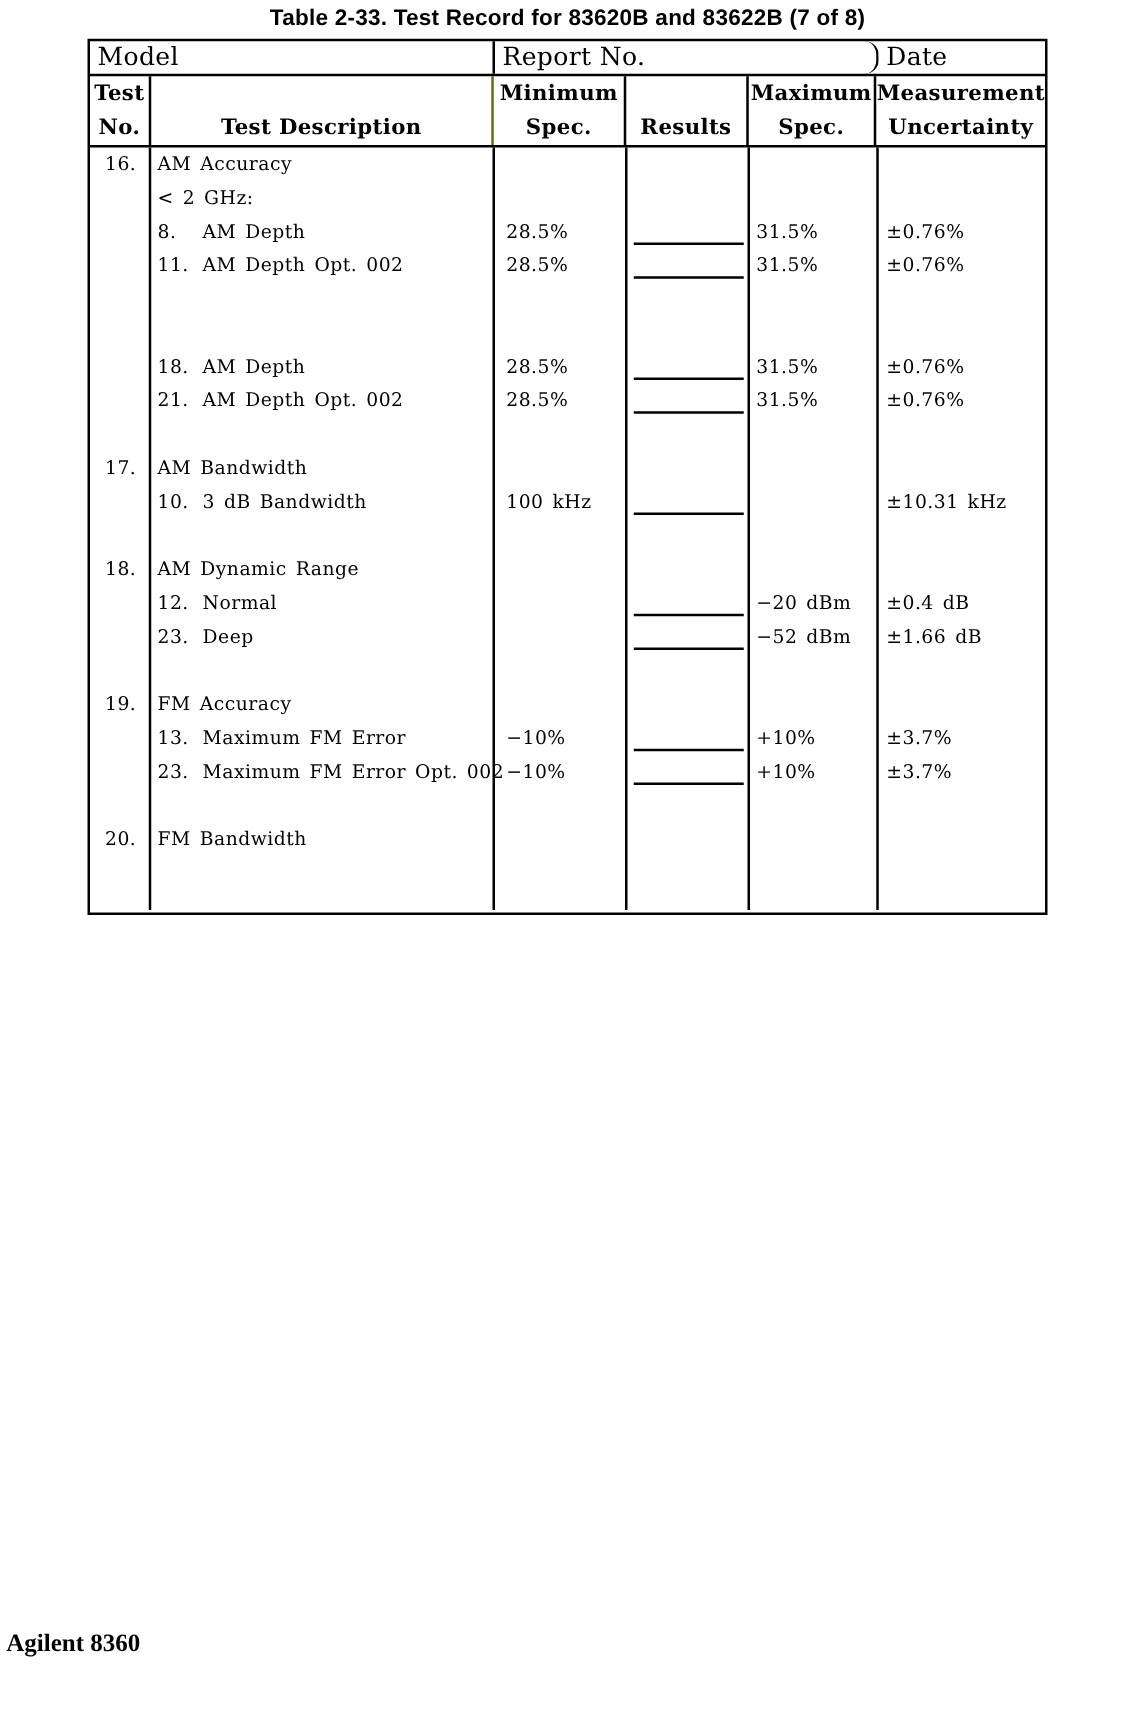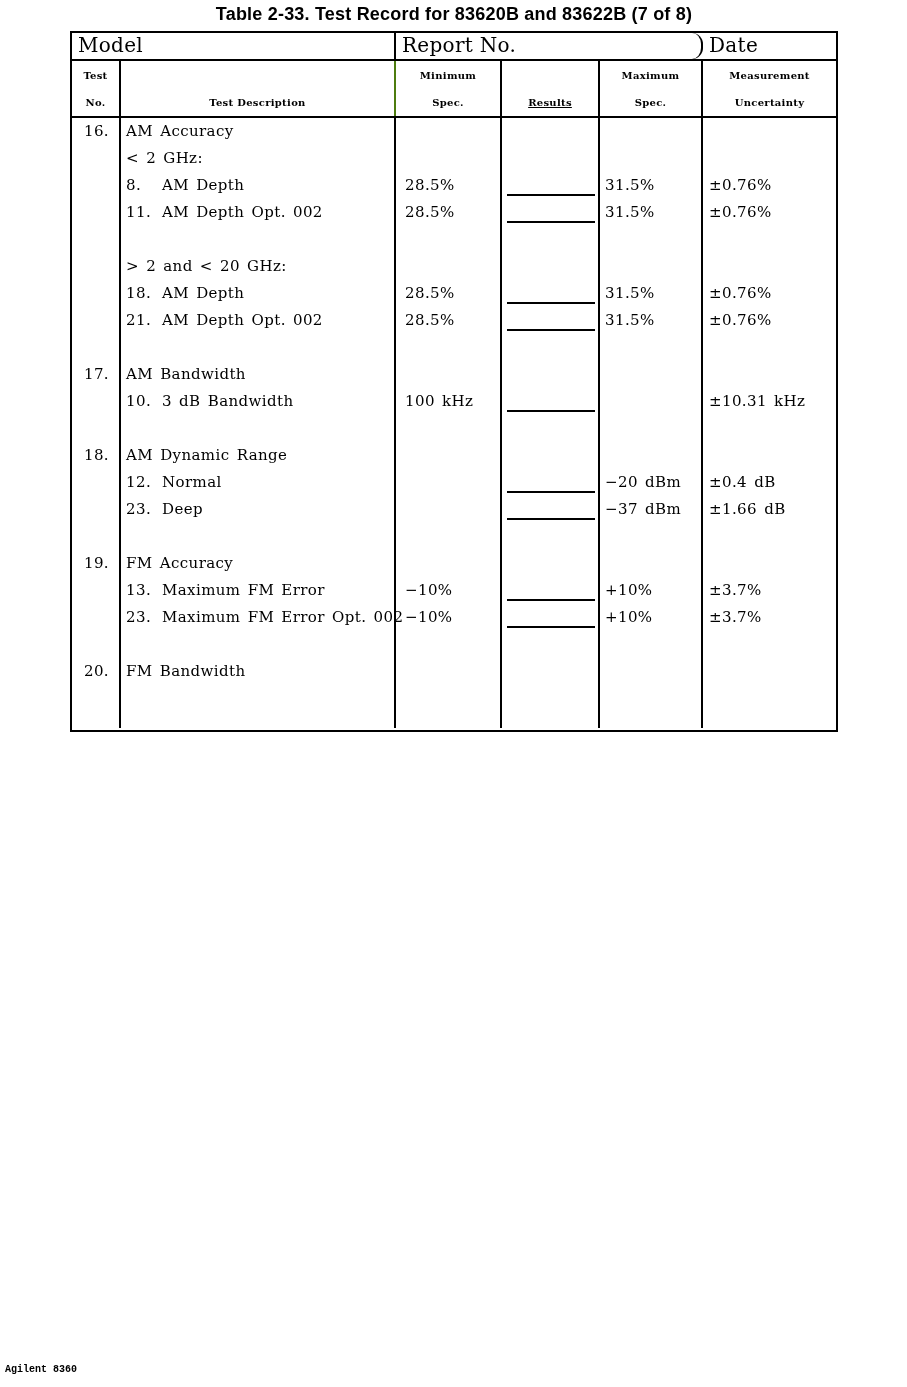--- a/index.html
+++ b/index.html
@@ -48,29 +48,29 @@
   .h1-date   { flex: 1; }
   
   .hdr2 { display: flex; height: 57px; border-bottom: 2px solid #000; box-sizing: border-box; }
   .hdr2 .cell {
     box-sizing: border-box;
     display: flex;
     flex-direction: column;
     justify-content: center;
     align-items: center;
     font-weight: bold;
-    font-size: 10px;
+    font-size: 17px;
     letter-spacing: 0.3px;
     line-height: 27px;
     text-align: center;
   }
   .h2-no   { width: 49px;  border-right: 2px solid #000; }
   .h2-desc { width: 275px; border-right: 2px solid #4d7c0f; }
   .h2-min  { width: 106px; border-right: 2px solid #000; }
-  .h2-res  { width: 98px;  border-right: 2px solid #000; text-decoration: underline; }
+  .h2-res  { width: 98px;  border-right: 2px solid #000; }
   .h2-max  { width: 103px; border-right: 2px solid #000; }
   .h2-unc  { flex: 1; }
   .h2line { display: block; height: 27px; }
   .h2line.empty { visibility: hidden; }
   
   .tbody { position: relative; height: 610px; }
   .vline { position: absolute; top: 0; bottom: 0; width: 2px; background: #000; }
   .vl-1 { left: 47px; }
   .vl-2 { left: 322px; }
   .vl-3 { left: 428px; }
@@ -98,24 +98,24 @@
     position: absolute;
     left: 5px;
     bottom: 3px;
     width: 88px;
     border-bottom: 2px solid #000;
   }
   
   .footer-left {
     position: absolute;
     left: 5px;
-    top: 1364px;
-    font-family: Liberation Mono, monospace;
+    top: 1304px;
+    font-family: Liberation Serif, serif;
     font-weight: bold;
-    font-size: 10px;
+    font-size: 20px;
     white-space: nowrap;
   }
   .footer-right {
     position: absolute;
     right: 2px;
     top: 1343px;
     text-align: right;
     font-family: "Liberation Sans", sans-serif;
     font-weight: bold;
     font-size: 15px;
@@ -213,21 +213,20 @@
           <div class="brow">
             <div class="bc c-no"></div>
             <div class="bc c-desc"></div>
             <div class="bc c-min"></div>
             <div class="bc c-res"></div>
             <div class="bc c-max"></div>
             <div class="bc c-unc"></div>
           </div>
           <div class="brow">
             <div class="bc c-no"></div>
-            <div class="bc c-desc"><span>&gt; 2 and &lt; 20 GHz:</span></div>
             <div class="bc c-min"></div>
             <div class="bc c-res"></div>
             <div class="bc c-max"></div>
             <div class="bc c-unc"></div>
           </div>
           <div class="brow">
             <div class="bc c-no"></div>
             <div class="bc c-desc"><span class="inum">18.</span><span>AM Depth</span></div>
             <div class="bc c-min">28.5%</div>
             <div class="bc c-res">
@@ -298,21 +297,21 @@
             <div class="bc c-max">−20 dBm</div>
             <div class="bc c-unc">±0.4 dB</div>
           </div>
           <div class="brow">
             <div class="bc c-no"></div>
             <div class="bc c-desc"><span class="inum">23.</span><span>Deep</span></div>
             <div class="bc c-min"></div>
             <div class="bc c-res">
               <span class="rblank"></span>
             </div>
-            <div class="bc c-max">−37 dBm</div>
+            <div class="bc c-max">−52 dBm</div>
             <div class="bc c-unc">±1.66 dB</div>
           </div>
           <div class="brow">
             <div class="bc c-no"></div>
             <div class="bc c-desc"></div>
             <div class="bc c-min"></div>
             <div class="bc c-res"></div>
             <div class="bc c-max"></div>
             <div class="bc c-unc"></div>
           </div>

